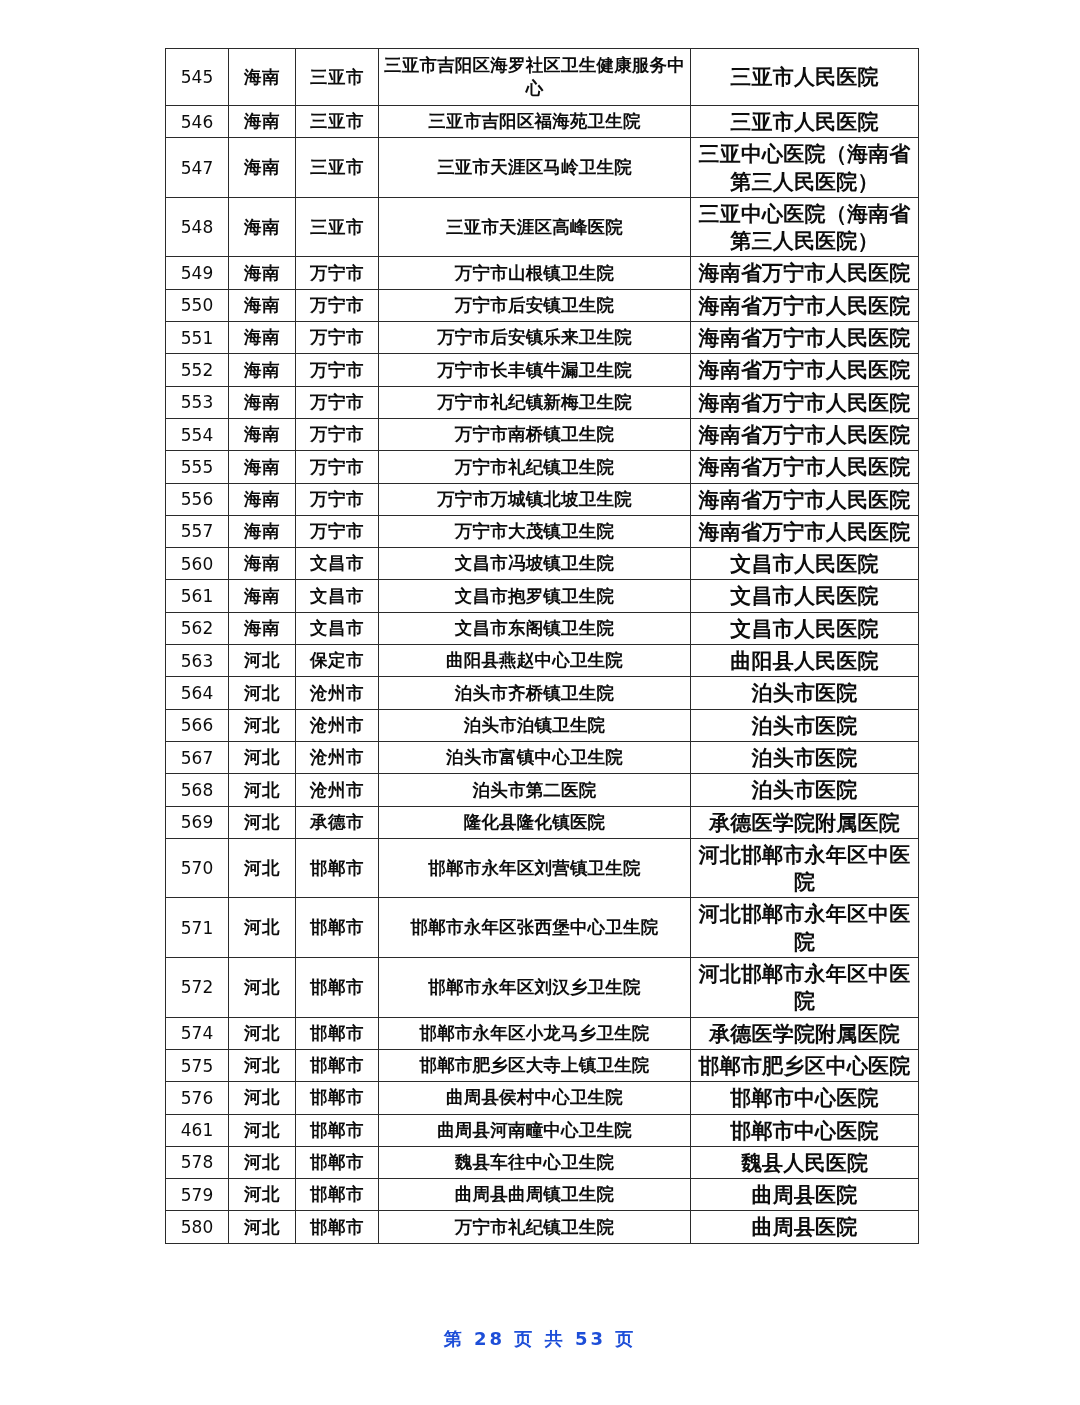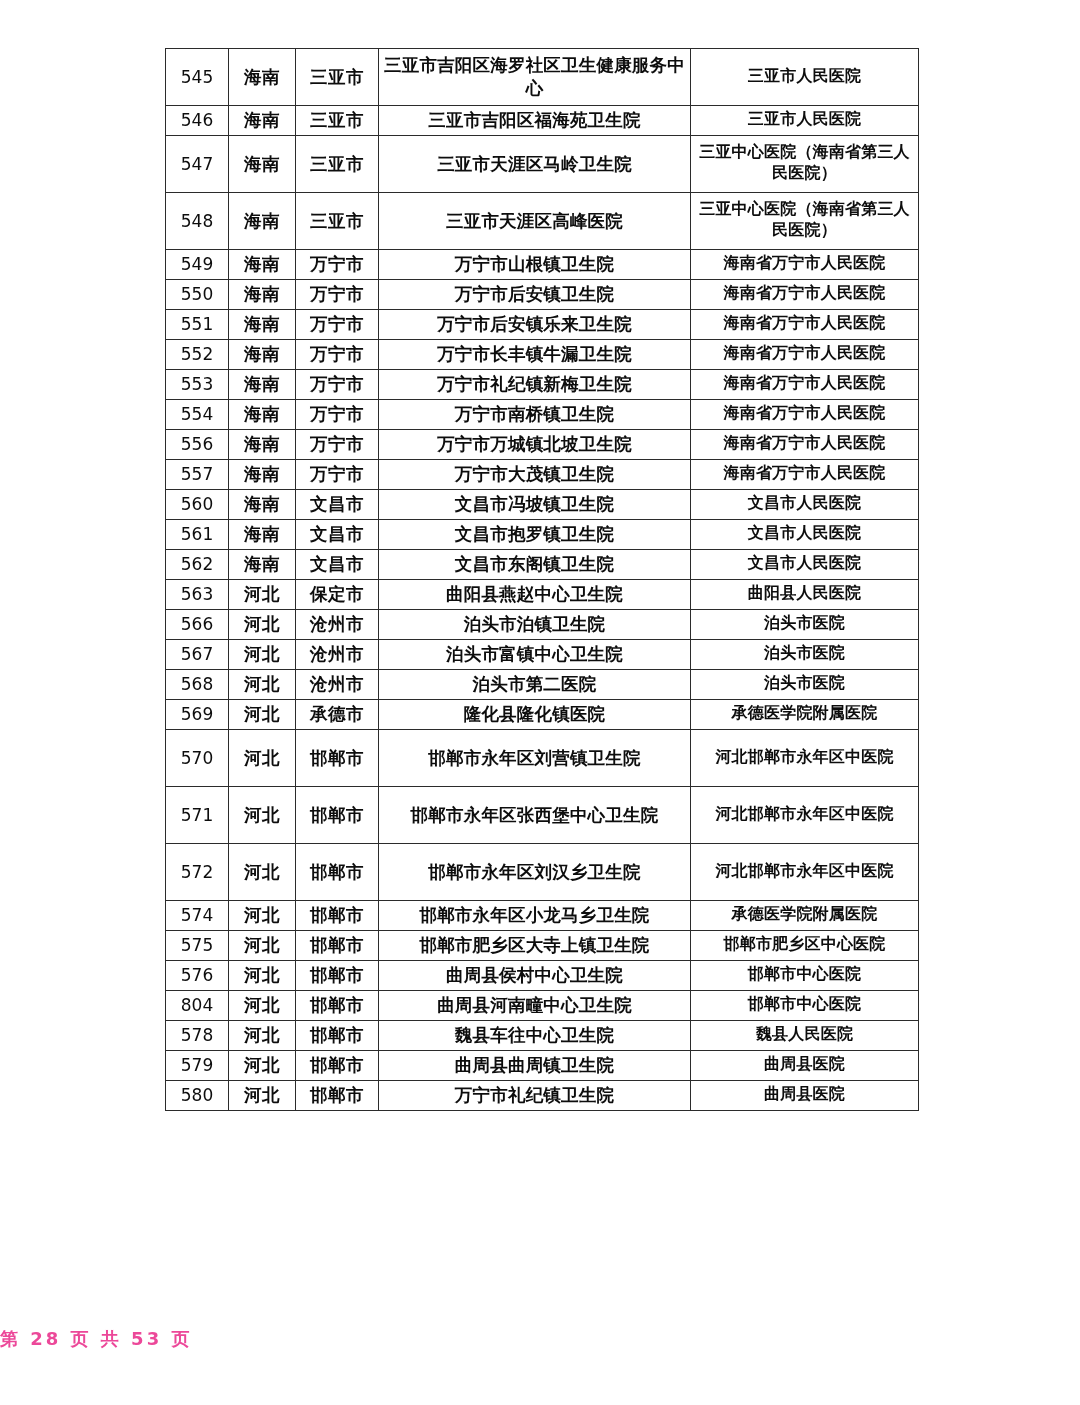--- a/index.html
+++ b/index.html
@@ -54,37 +54,38 @@
     letter-spacing: 0.5px;
   }
   td.inst {
     font-family: "DejaVu Sans", "Liberation Sans", sans-serif;
     font-size: 17.5px;
     font-weight: 600;
     letter-spacing: 0.2px;
     margin-top: 31px;
   }
   td.host {
-    font-family: Liberation Mono, monospace;
-    font-size: 16px;
+    font-family: Liberation Sans, sans-serif;
+    font-size: 21px;
     font-weight: 600;
     letter-spacing: 0.2px;
   }
   tr.h1 td { height: 25px; }
   tr.h2 td { height: 52px; }
 
   .footer {
     position: absolute;
     left: 0;
     right: 0;
     top: 1327px;
+    text-align: center;
     font-family: "DejaVu Sans", "Liberation Sans", sans-serif;
     font-size: 18px;
     font-weight: 700;
-    color: #ec4899;
+    color: #1d4ed8;
     letter-spacing: 3px;
   }
 </style>
 </head>
 <body>
 
 <div class="page">
 
   <table class="reg">
     <colgroup>
@@ -159,20 +160,27 @@
           <td class="host">海南省万宁市人民医院</td>
         </tr>
         <tr class="h1">
           <td class="idx">554</td>
           <td class="prov">海南</td>
           <td class="city">万宁市</td>
           <td class="inst">万宁市南桥镇卫生院</td>
           <td class="host">海南省万宁市人民医院</td>
         </tr>
         <tr class="h1">
+          <td class="idx">555</td>
+          <td class="prov">海南</td>
+          <td class="city">万宁市</td>
+          <td class="inst">万宁市礼纪镇卫生院</td>
+          <td class="host">海南省万宁市人民医院</td>
+        </tr>
+        <tr class="h1">
           <td class="idx">556</td>
           <td class="prov">海南</td>
           <td class="city">万宁市</td>
           <td class="inst">万宁市万城镇北坡卫生院</td>
           <td class="host">海南省万宁市人民医院</td>
         </tr>
         <tr class="h1">
           <td class="idx">557</td>
           <td class="prov">海南</td>
           <td class="city">万宁市</td>
@@ -201,20 +209,27 @@
           <td class="host">文昌市人民医院</td>
         </tr>
         <tr class="h1">
           <td class="idx">563</td>
           <td class="prov">河北</td>
           <td class="city">保定市</td>
           <td class="inst">曲阳县燕赵中心卫生院</td>
           <td class="host">曲阳县人民医院</td>
         </tr>
         <tr class="h1">
+          <td class="idx">564</td>
+          <td class="prov">河北</td>
+          <td class="city">沧州市</td>
+          <td class="inst">泊头市齐桥镇卫生院</td>
+          <td class="host">泊头市医院</td>
+        </tr>
+        <tr class="h1">
           <td class="idx">566</td>
           <td class="prov">河北</td>
           <td class="city">沧州市</td>
           <td class="inst">泊头市泊镇卫生院</td>
           <td class="host">泊头市医院</td>
         </tr>
         <tr class="h1">
           <td class="idx">567</td>
           <td class="prov">河北</td>
           <td class="city">沧州市</td>
@@ -271,21 +286,21 @@
           <td class="host">邯郸市肥乡区中心医院</td>
         </tr>
         <tr class="h1">
           <td class="idx">576</td>
           <td class="prov">河北</td>
           <td class="city">邯郸市</td>
           <td class="inst">曲周县侯村中心卫生院</td>
           <td class="host">邯郸市中心医院</td>
         </tr>
         <tr class="h1">
-          <td class="idx">804</td>
+          <td class="idx">461</td>
           <td class="prov">河北</td>
           <td class="city">邯郸市</td>
           <td class="inst">曲周县河南疃中心卫生院</td>
           <td class="host">邯郸市中心医院</td>
         </tr>
         <tr class="h1">
           <td class="idx">578</td>
           <td class="prov">河北</td>
           <td class="city">邯郸市</td>
           <td class="inst">魏县车往中心卫生院</td>

